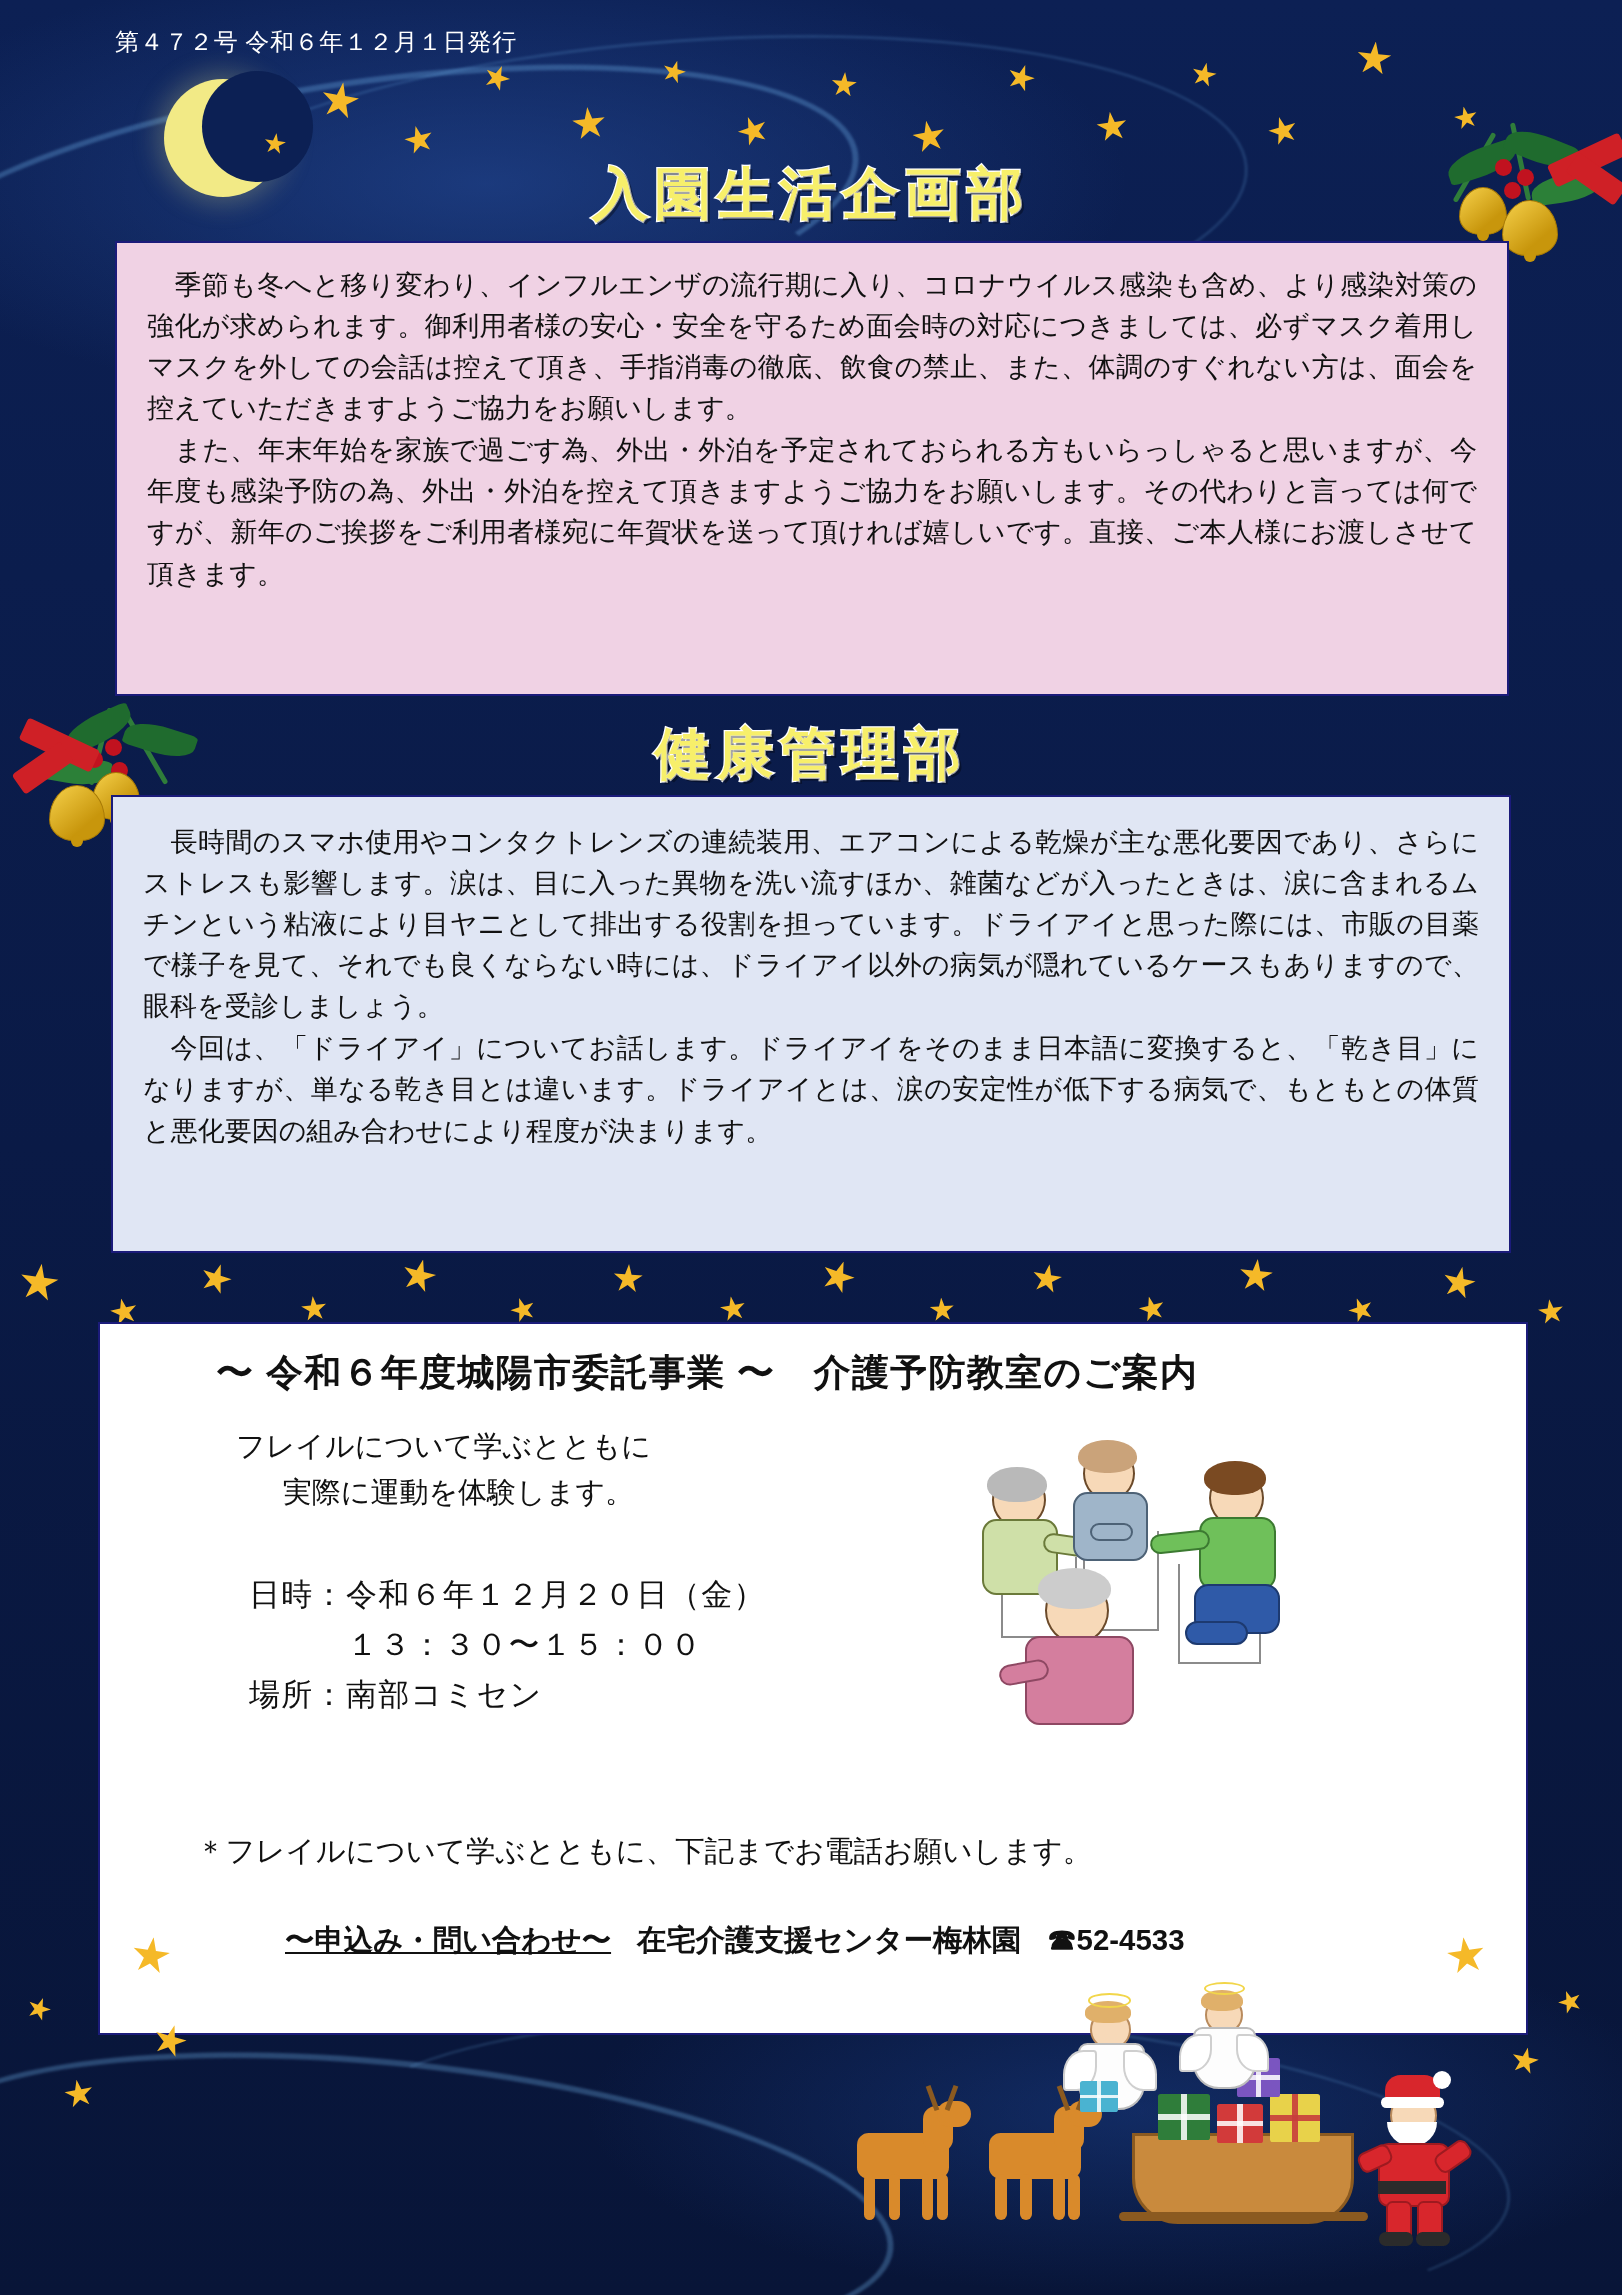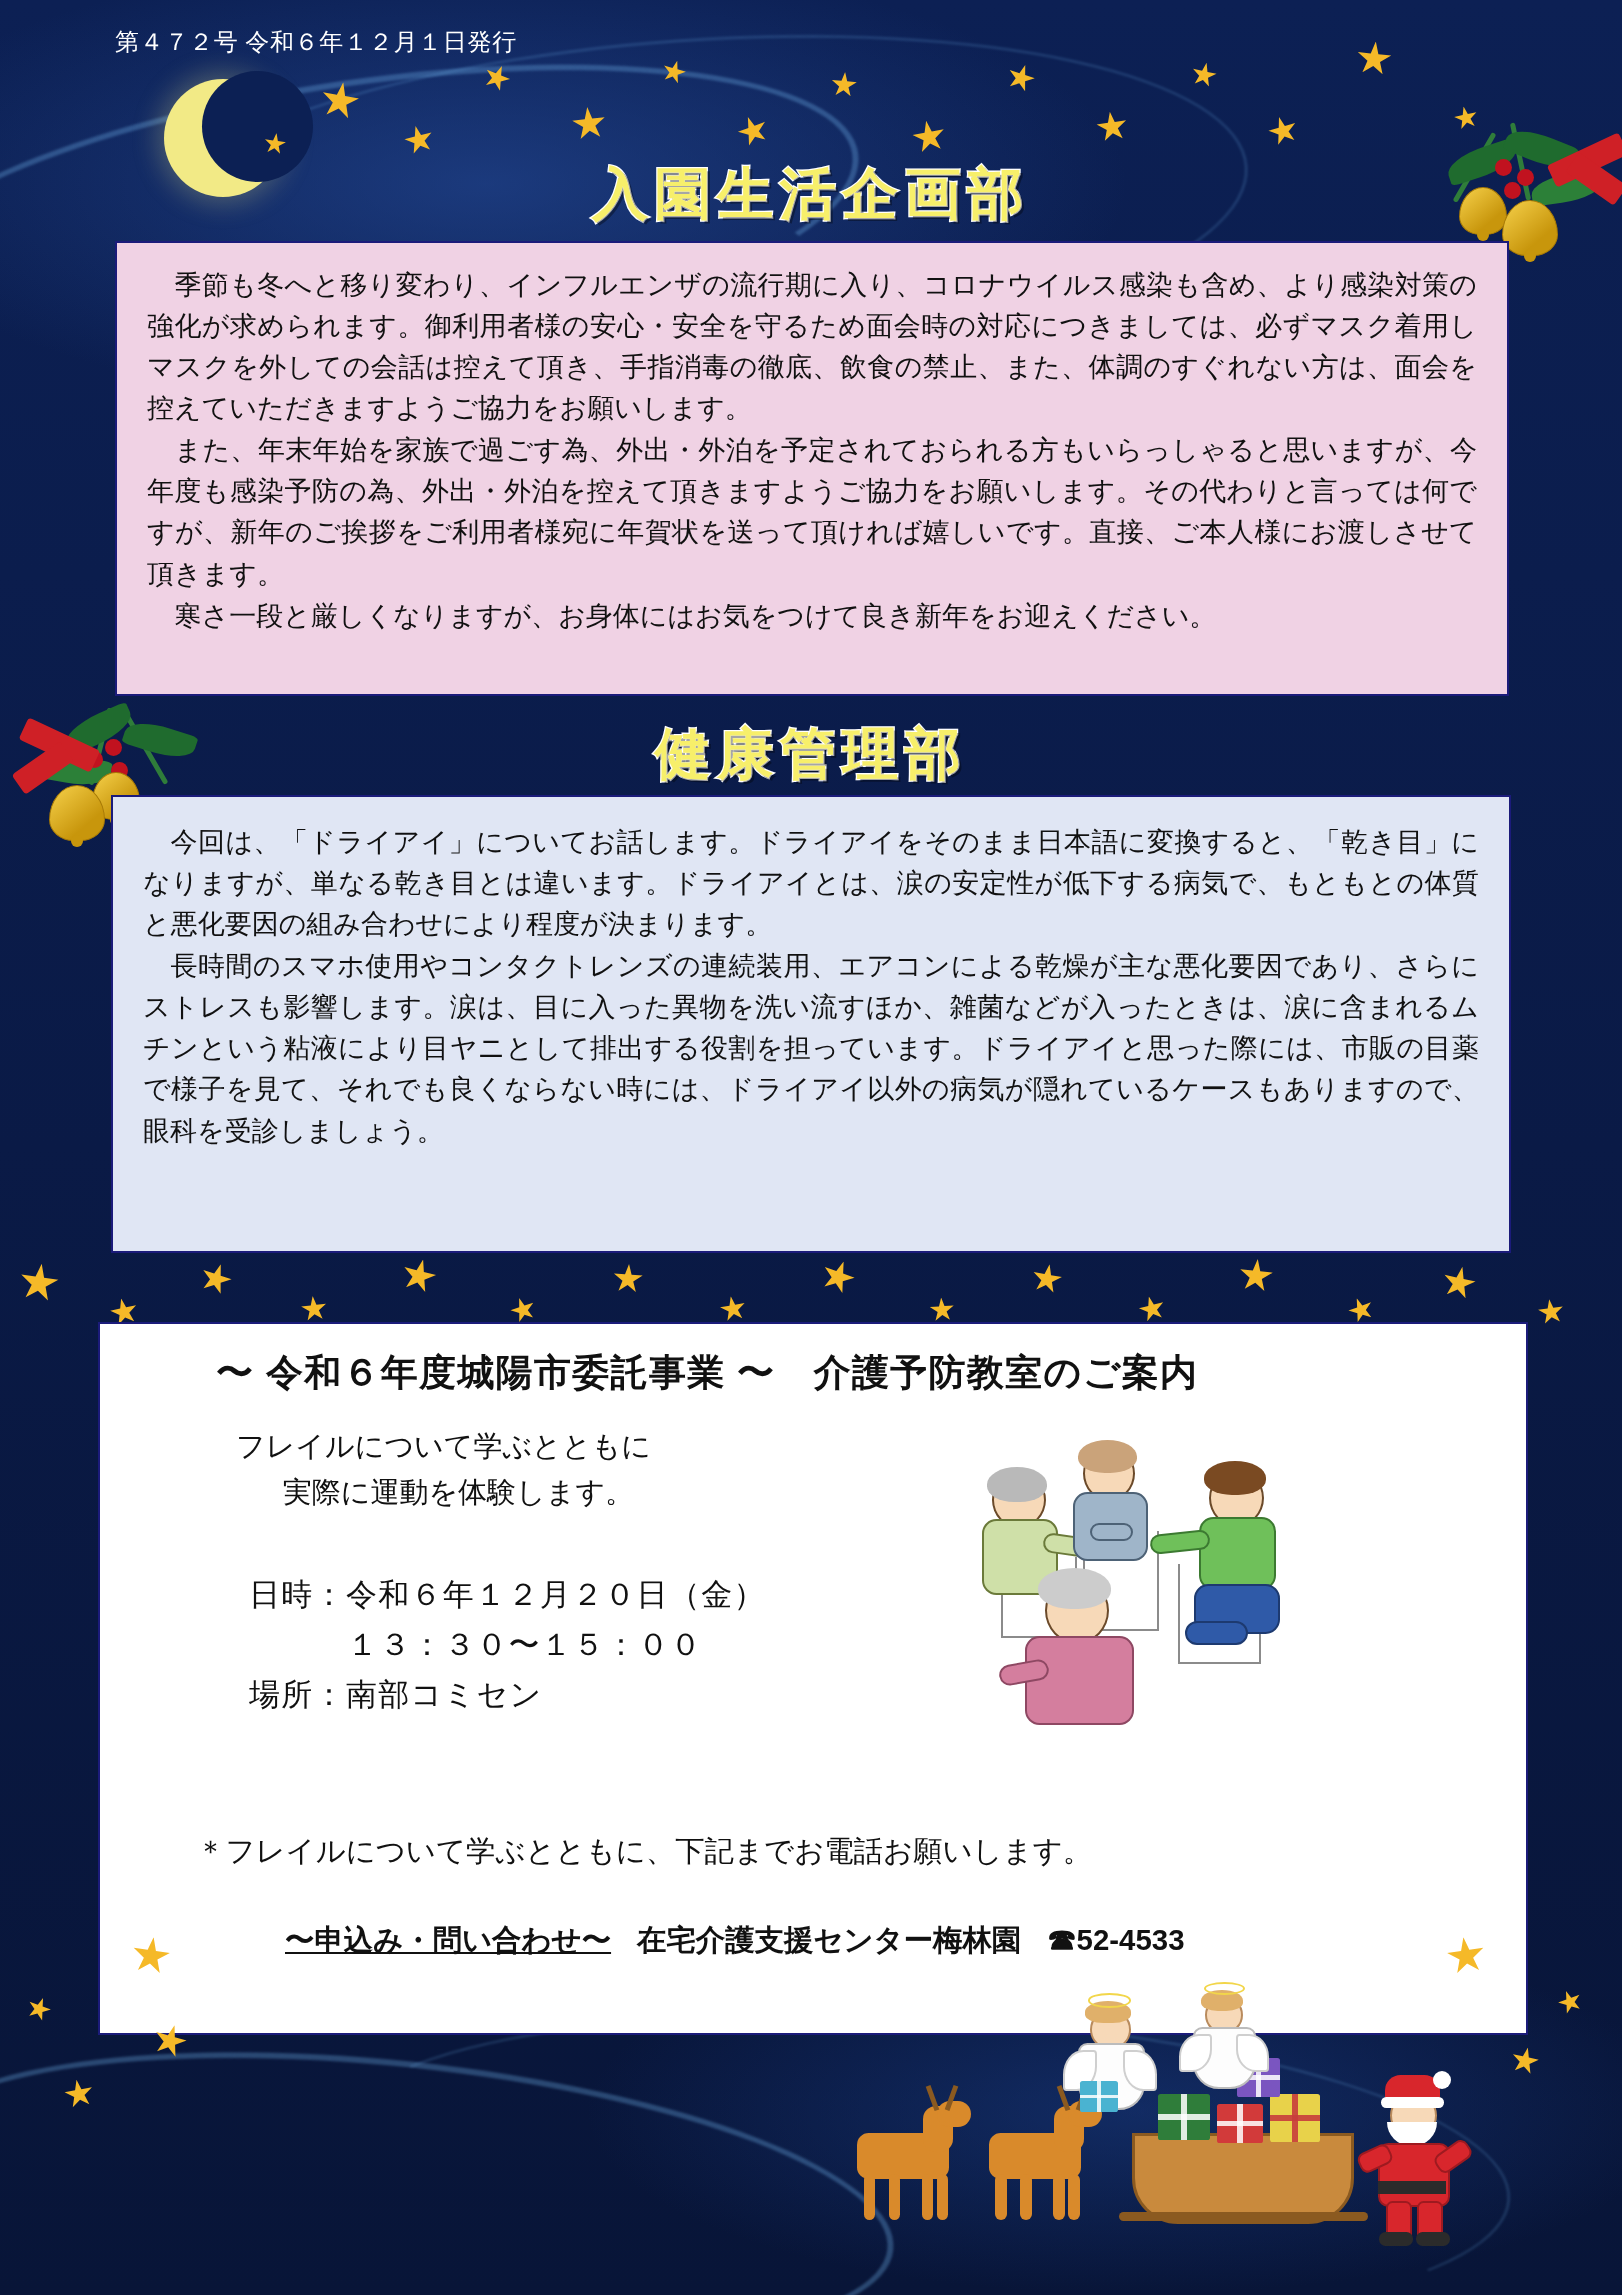--- a/index.html
+++ b/index.html
@@ -349,21 +349,20 @@
     <div class="ribbon-red" style="left:115px; top:19.6px;"></div>
     <div class="ribbon-red" style="left:134px; top:39px; transform:rotate(35deg); width:59px;"></div>
     <div class="bell" style="left:26px; top:59px;"></div>
     <div class="bell" style="left:69px; top:72px; width:54px; height:54px;"></div>
   </div>
 
   <div class="box pink">
     <div class="body-text">
       <p>季節も冬へと移り変わり、インフルエンザの流行期に入り、コロナウイルス感染も含め、より感染対策の強化が求められます。御利用者様の安心・安全を守るため面会時の対応につきましては、必ずマスク着用しマスクを外しての会話は控えて頂き、手指消毒の徹底、飲食の禁止、また、体調のすぐれない方は、面会を控えていただきますようご協力をお願いします。</p>
       <p>また、年末年始を家族で過ごす為、外出・外泊を予定されておられる方もいらっしゃると思いますが、今年度も感染予防の為、外出・外泊を控えて頂きますようご協力をお願いします。その代わりと言っては何ですが、新年のご挨拶をご利用者様宛に年賀状を送って頂ければ嬉しいです。直接、ご本人様にお渡しさせて頂きます。</p>
-      <p>寒さ一段と厳しくなりますが、お身体にはお気をつけて良き新年をお迎えください。</p>
     </div>
   </div>
 
   <div class="banner-title" id="title2">健康管理部</div>
 
   <div class="holly" style="left:13px; top:710px; width:209px; height:177px;">
     <div class="pine" style="left:131px; top:0px; transform:rotate(-30deg);"></div>
     <div class="pine" style="left:85px; top:-3.3px; transform:rotate(14deg);"></div>
     <div class="leaf" style="left:111px; top:16.4px; transform:rotate(18deg);"></div>
     <div class="leaf" style="left:49px; top:5.2px; transform:rotate(-24deg);"></div>
@@ -372,22 +371,22 @@
     <div class="berry" style="left:73px; top:41px;"></div>
     <div class="berry" style="left:98px; top:52px;"></div>
     <div class="ribbon-red" style="left:6.5px; top:23px; transform:rotate(25deg);"></div>
     <div class="ribbon-red" style="left:0px; top:46px; transform:rotate(-35deg); width:59px;"></div>
     <div class="bell" style="left:79px; top:62px;"></div>
     <div class="bell" style="left:36px; top:75px; width:54px; height:54px;"></div>
   </div>
 
   <div class="box blue">
     <div class="body-text">
+      <p>長時間のスマホ使用やコンタクトレンズの連続装用、エアコンによる乾燥が主な悪化要因であり、さらにストレスも影響します。涙は、目に入った異物を洗い流すほか、雑菌などが入ったときは、涙に含まれるムチンという粘液により目ヤニとして排出する役割を担っています。ドライアイと思った際には、市販の目薬で様子を見て、それでも良くならない時には、ドライアイ以外の病気が隠れているケースもありますので、眼科を受診しましょう。</p>
       <p>今回は、「ドライアイ」についてお話します。ドライアイをそのまま日本語に変換すると、「乾き目」になりますが、単なる乾き目とは違います。ドライアイとは、涙の安定性が低下する病気で、もともとの体質と悪化要因の組み合わせにより程度が決まります。</p>
-      <p>長時間のスマホ使用やコンタクトレンズの連続装用、エアコンによる乾燥が主な悪化要因であり、さらにストレスも影響します。涙は、目に入った異物を洗い流すほか、雑菌などが入ったときは、涙に含まれるムチンという粘液により目ヤニとして排出する役割を担っています。ドライアイと思った際には、市販の目薬で様子を見て、それでも良くならない時には、ドライアイ以外の病気が隠れているケースもありますので、眼科を受診しましょう。</p>
     </div>
   </div>
 
   <div class="star-band" style="top:1263px;">
     <div class="star" style="left:39px; top:19.6px;">
         <i style="--s:39px;--r:8deg;"></i>
       </div>
     <div class="star" style="left:124px; top:49px;">
         <i style="--s:27.5px;--r:-12deg;"></i>
       </div>

